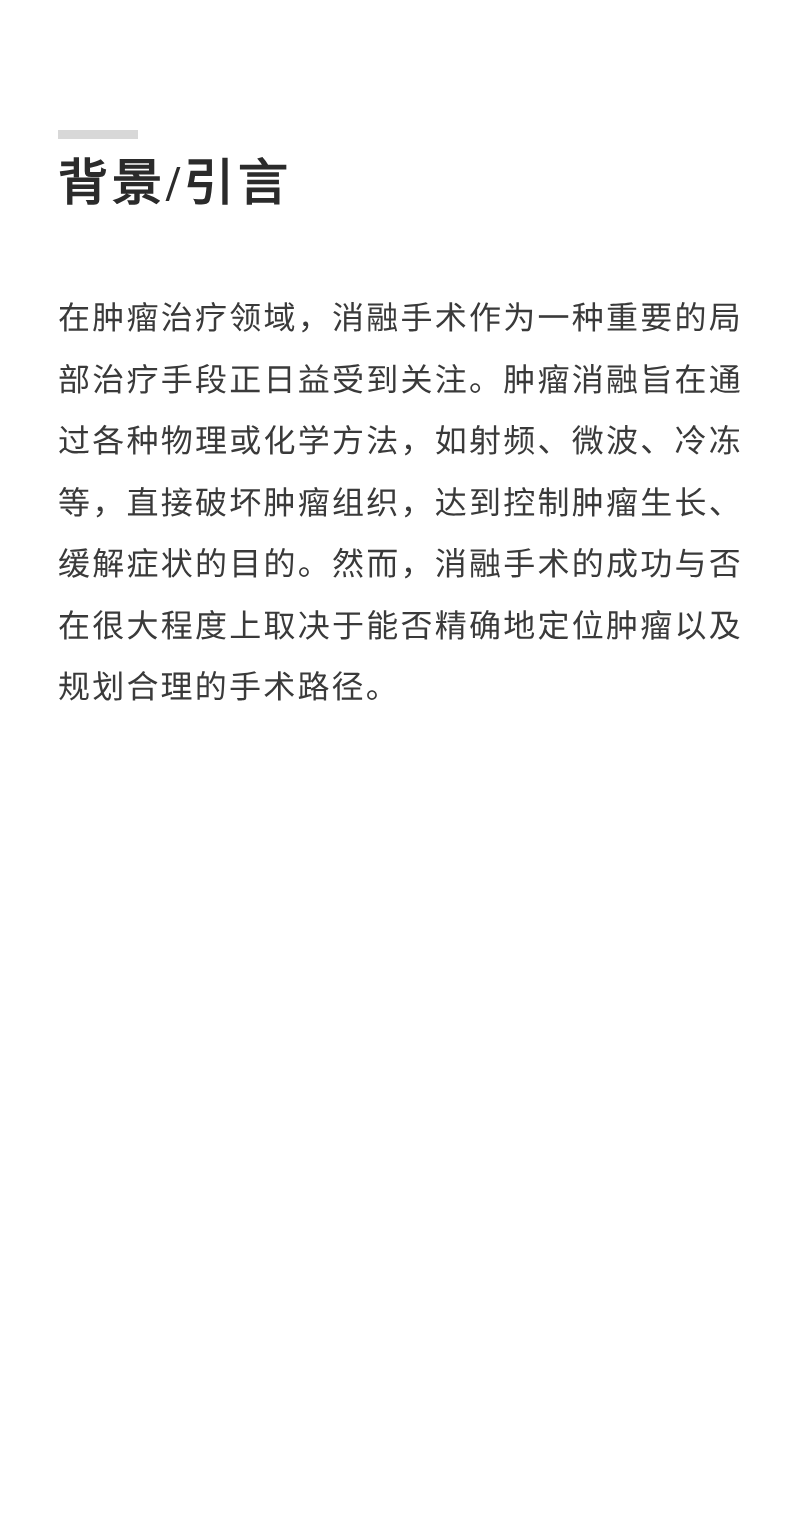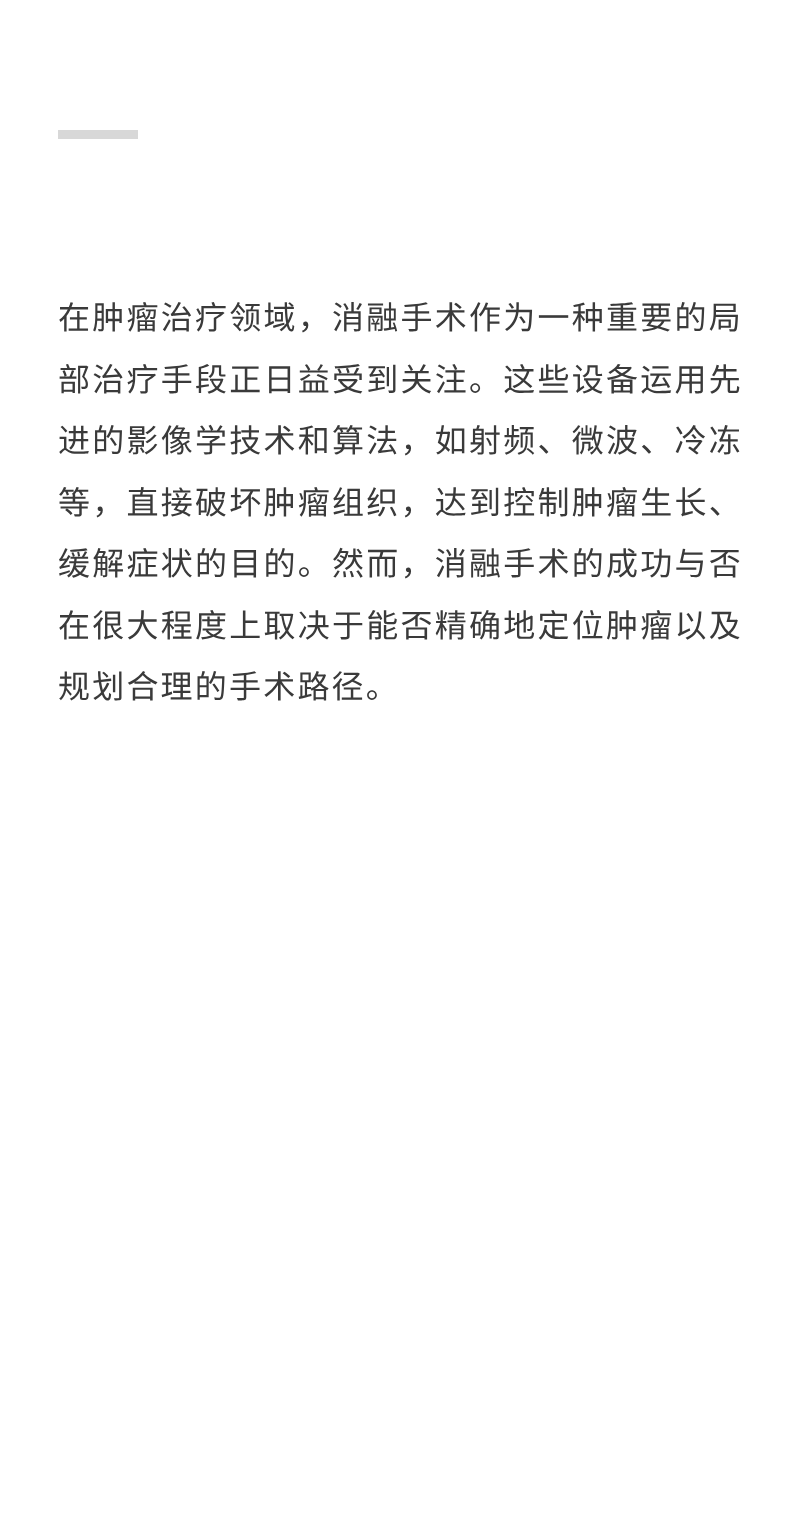--- a/index.html
+++ b/index.html
@@ -60,16 +60,17 @@
     text-align: justify;
     word-break: break-all;
   }
   .content p:last-child { margin-bottom: 0; }
 </style>
 </head>
 <body>
 
 <div class="page">
   <div class="accent-bar"></div>
+  <h1 class="heading">背景/引言</h1>
   <div class="content">
-    <p>在肿瘤治疗领域，消融手术作为一种重要的局部治疗手段正日益受到关注。这些设备运用先进的影像学技术和算法，如射频、微波、冷冻等，直接破坏肿瘤组织，达到控制肿瘤生长、缓解症状的目的。然而，消融手术的成功与否在很大程度上取决于能否精确地定位肿瘤以及规划合理的手术路径。</p>
+    <p>在肿瘤治疗领域，消融手术作为一种重要的局部治疗手段正日益受到关注。肿瘤消融旨在通过各种物理或化学方法，如射频、微波、冷冻等，直接破坏肿瘤组织，达到控制肿瘤生长、缓解症状的目的。然而，消融手术的成功与否在很大程度上取决于能否精确地定位肿瘤以及规划合理的手术路径。</p>
   </div>
 </div>
 
 </body></html>

